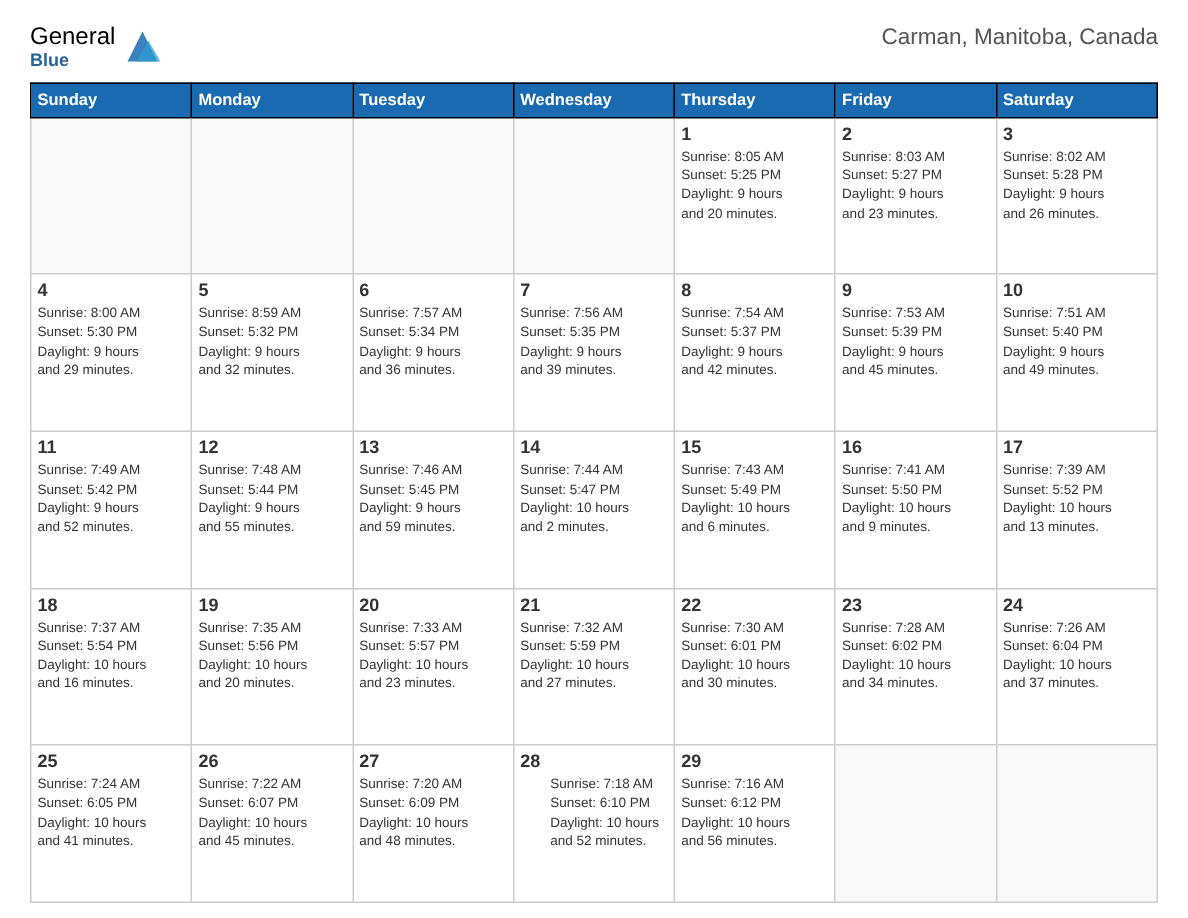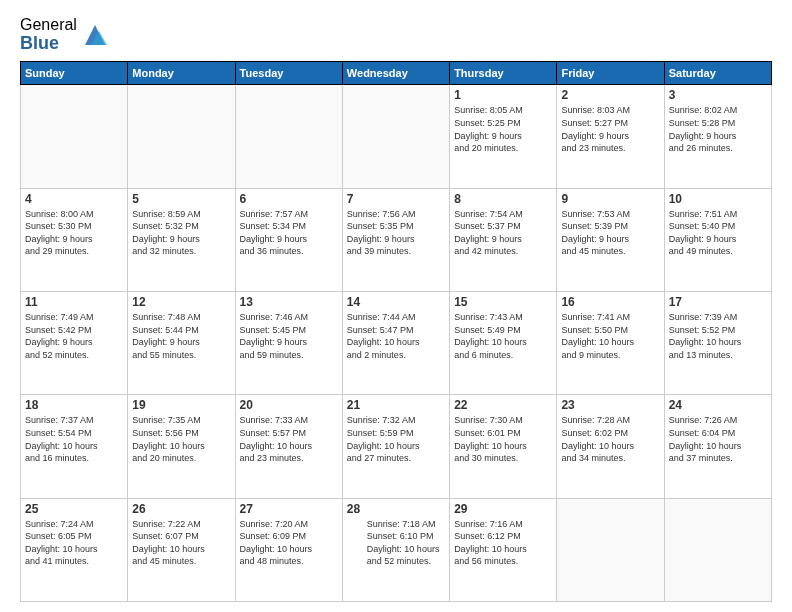--- a/index.html
+++ b/index.html
@@ -28,21 +28,21 @@
       display: flex;
       align-items: center;
       gap: 0;
     }
     .logo-text {
       display: flex;
       flex-direction: column;
       line-height: 1.1;
     }
     .logo-blue {
-      font-size: 18px;
+      font-size: 12px;
       font-weight: bold;
       color: #2a6496;
     }
     .logo-icon {
       width: 28px;
       height: 28px;
       margin-left: 4px;
     }
     .title-block {
       text-align: right;
@@ -106,20 +106,21 @@
       <div class="logo-text">
         <span>General</span>
         <span class="logo-blue">Blue</span>
       </div>
       <svg class="logo-icon" viewBox="0 0 28 28">
         <polygon points="4,24 14,4 24,24" fill="#1a6ab1" opacity="0.85"></polygon>
         <polygon points="10,24 18,10 26,24" fill="#2a9fd6" opacity="0.7"></polygon>
       </svg>
     </div>
     <div class="title-block">
+      <div class="location-title">Carman, Manitoba, Canada</div>
     </div>
   </div>
 
   <table class="calendar">
     <thead>
       <tr>
         <th>Sunday</th>
         <th>Monday</th>
         <th>Tuesday</th>
         <th>Wednesday</th>

